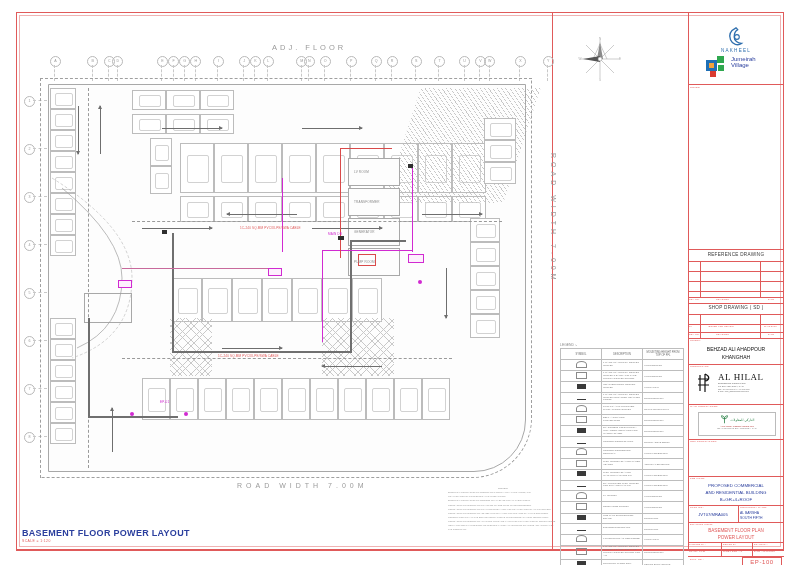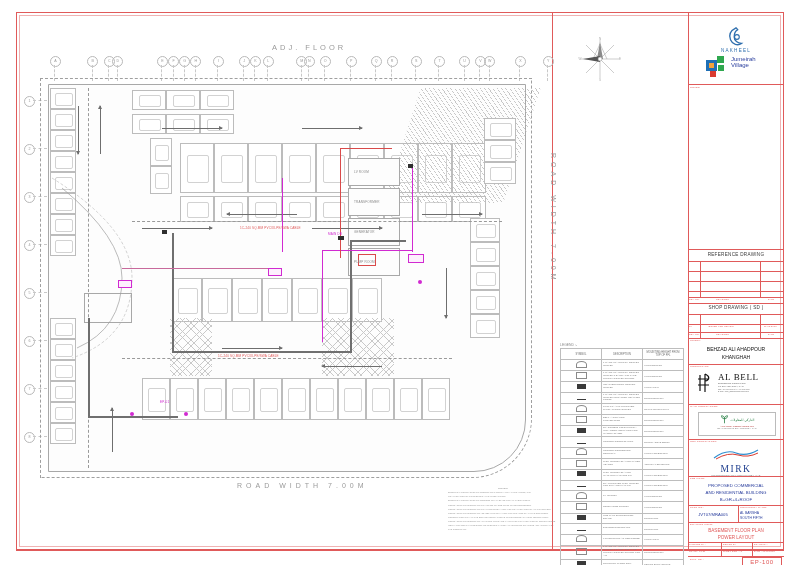--- a/index.html
+++ b/index.html
@@ -504,20 +504,24 @@
         <div class="nl">ELECTRICAL CONTRACTOR TO CONSIDER 10% WASTAGE FOR ALL CABLE WORKS.</div>
         <div class="nl">CONTRACTOR TO COORDINATE WITH OTHER TRADES PRIOR TO COMMENCEMENT.</div>
         <div class="nl">CONTRACTOR TO COORDINATE WITH FURNITURE LAYOUT FOR FINAL LOCATION OF ALL THE OUTLETS.</div>
         <div class="nl">CONTRACTOR TO COORDINATE AND OBTAIN SHOP LAYOUT FOR LOCATION OF ALL THE EQUIPMENT.</div>
         <div class="nl">COORDINATION WITH ALL THE SERVICE CONTRACTOR IS TO COMMENCE ANY LOOP TESTING WORK.</div>
         <div class="nl">CONTRACTOR TO COORDINATE ALL FITTING LUMINAIRE LAYOUT FOR FINAL LOCATION OF CEILING POINTS.</div>
         <div class="nl">ITEM LAMINATED SHALL BE DONE AND ELECTRICAL WORK ALL INCLUDING DRAWINGS AND APPROVAL BY THE CONSULTANT.</div>
       </div>
   </div>
 
+  <div id="blbanner">
+    <div class="bt">BASEMENT FLOOR POWER LAYOUT</div>
+    <div class="bs">SCALE = 1:120</div>
+  </div>
 
   <div id="tb">
 
     <div class="nakheel-wrap" style="top:14px;">
       <svg width="22" height="22" viewBox="0 0 24 24" style="display:block;margin:0 auto;">
         <path d="M12 2 C6 5 4 10 6 15 C8 20 14 22 18 19 C14 19 10 16 10 12 C10 8 12 5 14 4 C13 3 12 2 12 2Z" fill="none" stroke="#2f6fae" stroke-width="1.4"></path>
         <circle cx="13" cy="12" r="2.6" fill="none" stroke="#2f6fae" stroke-width="1.2"></circle>
       </svg>
       <div class="nk-name">NAKHEEL</div>
     </div>
@@ -573,21 +577,21 @@
     <div class="val" style="top:342px;font-size:5px;color:#111;">KHANGHAH</div>
     <div class="tbline" style="left:0;top:352px;width:96px;height:0.9px;"></div>
 
     <div class="cap" style="left:2px;top:353px;">CONSULTANT:-</div>
     <div style="position:absolute;left:8px;top:360px;">
       <svg width="18" height="22" viewBox="0 0 18 22">
         <path d="M4 3 L4 19 M9 2 L9 20 M2 7 L13 7 M2 13 L13 13 M9 2 C14 4 14 8 9 9" fill="none" stroke="#111" stroke-width="1.2"></path>
       </svg>
     </div>
     <div style="position:absolute;left:30px;top:360px;">
-      <div class="alhilal">AL BELL</div>
+      <div class="alhilal">AL HILAL</div>
       <div class="ah-sub">ENGINEERING CONSULTANTS</div>
       <div class="ah-sub">P.O. BOX 1234, DUBAI, U.A.E.</div>
       <div class="ah-sub">TEL : 04 000 0000   FAX : 04 000 0000</div>
       <div class="ah-sub">E-mail : info@alhilalengineering.com</div>
     </div>
     <div class="tbline" style="left:0;top:392px;width:96px;height:0.9px;"></div>
 
     <div class="cap" style="left:2px;top:393px;">MAIN CONTRACTOR:-</div>
     <div class="arabicbox" style="position:absolute;left:10px;top:400px;width:76px;height:22px;text-align:center;">
       <div style="display:flex;align-items:center;justify-content:center;gap:2px;margin-top:2px;">
@@ -595,28 +599,20 @@
           <path d="M6 11 L6 5 M6 5 C3 5 2 3 2 1 C5 1 6 3 6 5 M6 5 C9 5 10 3 10 1 C7 1 6 3 6 5" fill="none" stroke="#1d7a3c" stroke-width="1"></path>
         </svg>
         <span class="ar-grn">الداركي للمقاولات</span>
       </div>
       <div class="ar-red" style="margin-top:1px;">AL DARKEY CONTRACTING LLC</div>
       <div style="font-size:1.7px;color:#777;">TEL : 04 000 0000   P.O. BOX : 00000  DUBAI - U.A.E.</div>
     </div>
     <div class="tbline" style="left:0;top:427px;width:96px;height:0.9px;"></div>
 
     <div class="cap" style="left:2px;top:428px;">MEP CONTRACTOR:-</div>
-    <div style="position:absolute;left:0;top:434px;width:96px;text-align:center;">
-      <svg width="48" height="12" viewBox="0 0 48 12">
-        <path d="M2 10 Q14 1 24 5 Q34 9 46 2" fill="none" stroke="#2f8fd0" stroke-width="1.2"></path>
-        <path d="M4 11 Q16 4 26 7 Q36 10 46 5" fill="none" stroke="#d93b30" stroke-width="1"></path>
-      </svg>
-      <div class="mirk">MIRK</div>
-      <div style="font-size:1.8px;color:#777;">MIRK ELECTROMECHANICAL WORKS LLC, DUBAI - U.A.E.</div>
-    </div>
     <div class="tbline" style="left:0;top:464px;width:96px;height:0.9px;"></div>
 
     <div class="cap" style="left:2px;top:465px;">JOB TITLE:-</div>
     <div class="val" style="top:471px;">PROPOSED COMMERCIAL</div>
     <div class="val" style="top:478px;">AND RESIDENTIAL BUILDING</div>
     <div class="val" style="top:485px;">B+GR+4+ROOF</div>
     <div class="tbline" style="left:0;top:493px;width:96px;height:0.9px;"></div>
 
     <div class="cap" style="left:2px;top:494px;">PLOT NO.:-</div>
     <div class="cap" style="left:52px;top:494px;">COMMUNITY NAME:-</div>

